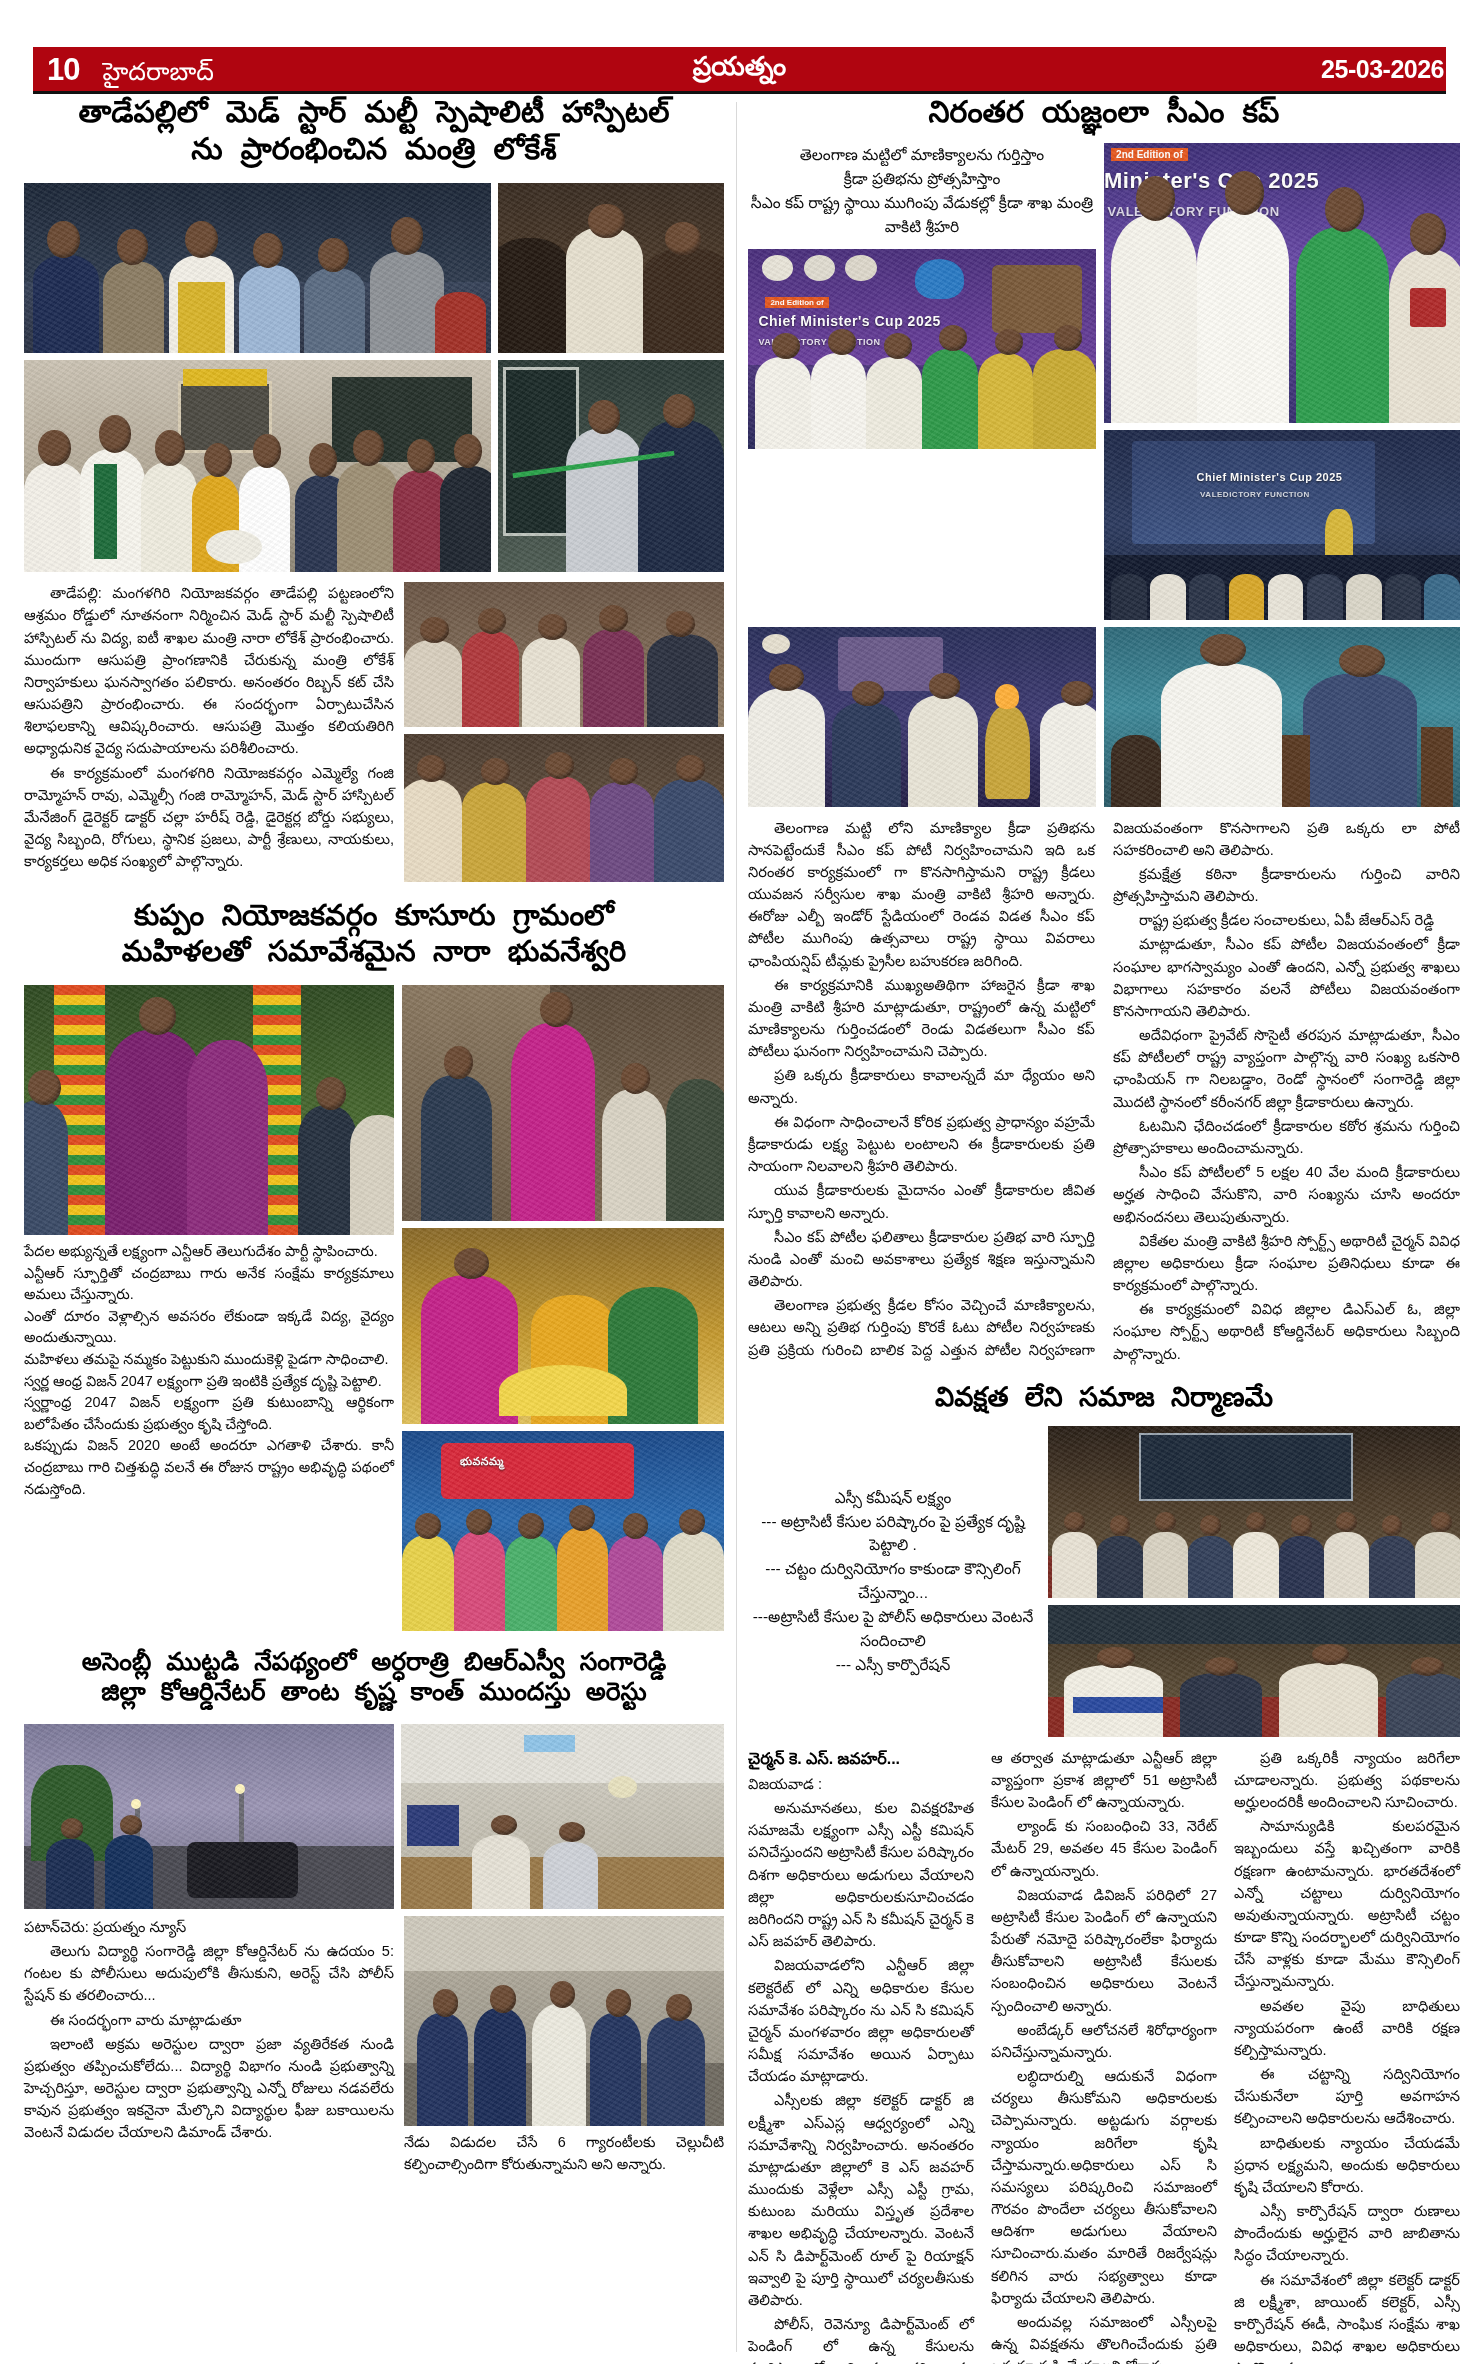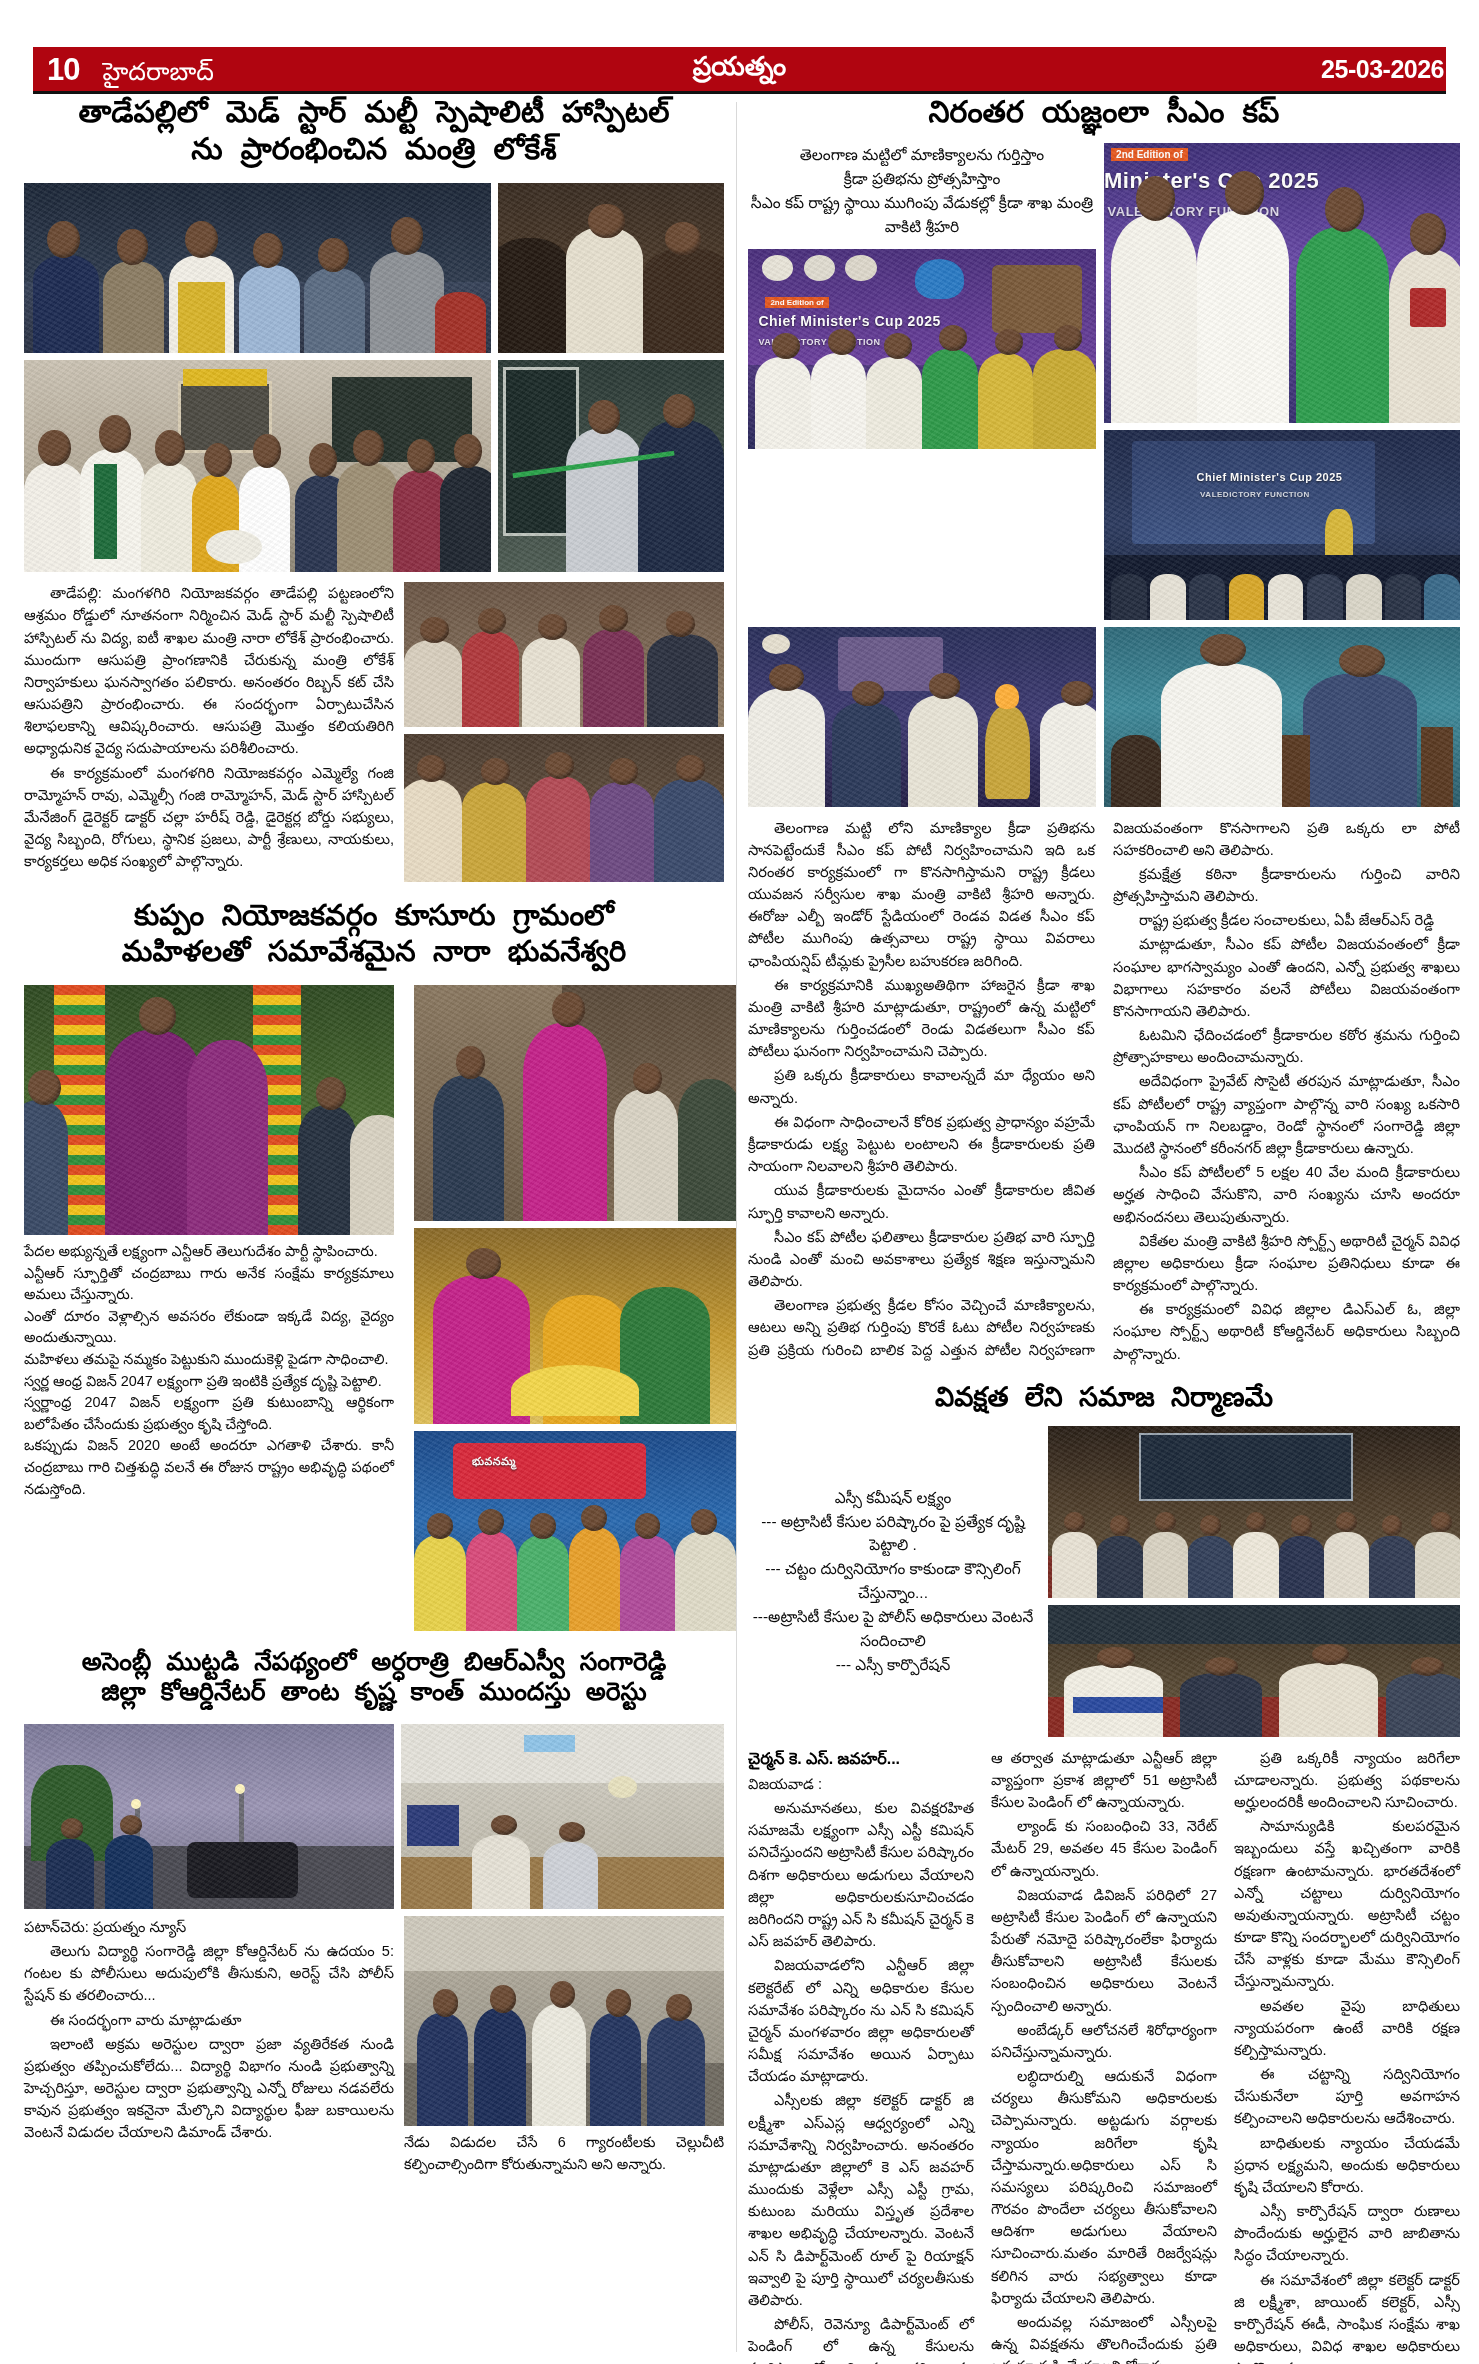--- a/index.html
+++ b/index.html
@@ -332,21 +332,21 @@
       </div>
     </div>
 
     <div class="sp18"></div>
 
     <div class="story">
       <div class="hl hl-lg">కుప్పం నియోజకవర్గం  కూసూరు గ్రామంలో</div>
       <div class="hl hl-lg">మహిళలతో సమావేశమైన నారా భువనేశ్వరి</div>
       <div class="sp14"></div>
 
-      <div style="display:flex;gap:20px;align-items:flex-start;">
+      <div style="display:flex;gap:8px;align-items:flex-start;">
 
         <div style="width:370px;">
           <div class="ph" style="width:370px;height:250px;background:linear-gradient(#2f4a22,#4a6b30 60%,#6b7a48);">
             <div style="position:absolute;left:8%;top:0;width:14%;height:100%;background:repeating-linear-gradient(#e04a1f 0 10px,#f2c21a 10px 20px,#2f8f3a 20px 30px);"></div>
             <div style="position:absolute;left:62%;top:0;width:13%;height:100%;background:repeating-linear-gradient(#e04a1f 0 10px,#f2c21a 10px 20px,#2f8f3a 20px 30px);"></div>
             <div class="figs">
               <div class="f" style="left:-4%;width:16%;height:58%;background:#3a4a66;"></div>
               <div class="head" style="left:1%;bottom:52%;width:9%;height:14%;"></div>
               <div class="f" style="left:22%;width:26%;height:86%;background:#7a1f6e;"></div>
               <div class="head" style="left:31%;bottom:80%;width:10%;height:15%;"></div>
@@ -621,22 +621,22 @@
         <p>తెలంగాణ మట్టి లోని మాణిక్యాల క్రీడా ప్రతిభను సానపెట్టేందుకే సీఎం కప్ పోటీ నిర్వహించామని  ఇది ఒక నిరంతర కార్యక్రమంలో గా కొనసాగిస్తామని రాష్ట్ర క్రీడలు యువజన సర్వీసుల శాఖ మంత్రి వాకిటి శ్రీహరి అన్నారు. ఈరోజు ఎల్బీ ఇండోర్ స్టేడియంలో రెండవ విడత సీఎం కప్ పోటీల ముగింపు ఉత్సవాలు రాష్ట్ర స్థాయి వివరాలు ఛాంపియన్షిప్ టీమ్లకు ప్రైసీల బహుకరణ జరిగింది.</p>
         <p>ఈ కార్యక్రమానికి ముఖ్యఅతిథిగా హాజరైన క్రీడా శాఖ మంత్రి వాకిటి శ్రీహరి మాట్లాడుతూ, రాష్ట్రంలో ఉన్న మట్టిలో మాణిక్యాలను గుర్తించడంలో రెండు విడతలుగా సీఎం కప్ పోటీలు ఘనంగా నిర్వహించామని చెప్పారు.</p>
         <p>ప్రతి ఒక్కరు క్రీడాకారులు కావాలన్నదే మా ధ్యేయం అని అన్నారు.</p>
         <p>ఈ విధంగా సాధించాలనే కోరిక ప్రభుత్వ ప్రాధాన్యం వహ్రమే క్రీడాకారుడు లక్ష్య పెట్టుట లంటాలని ఈ క్రీడాకారులకు ప్రతి సాయంగా నిలవాలని శ్రీహరి తెలిపారు.</p>
         <p>యువ క్రీడాకారులకు మైదానం ఎంతో క్రీడాకారుల జీవిత స్ఫూర్తి కావాలని అన్నారు.</p>
         <p>సీఎం కప్ పోటీల ఫలితాలు క్రీడాకారుల ప్రతిభ వారి స్ఫూర్తి నుండి ఎంతో మంచి అవకాశాలు ప్రత్యేక శిక్షణ ఇస్తున్నామని తెలిపారు.</p>
         <p>తెలంగాణ ప్రభుత్వ క్రీడల కోసం వెచ్చించే మాణిక్యాలను, ఆటలు అన్ని ప్రతిభ గుర్తింపు కొరకే ఓటు పోటీల నిర్వహణకు ప్రతి ప్రక్రియ గురించి బాలిక పెద్ద ఎత్తున పోటీల నిర్వహణగా విజయవంతంగా కొనసాగాలని ప్రతి ఒక్కరు లా పోటీ సహకరించాలి అని తెలిపారు.</p>
         <p>క్రమక్షేత్ర కఠినా క్రీడాకారులను గుర్తించి వారిని ప్రోత్సహిస్తామని తెలిపారు.</p>
         <p>రాష్ట్ర ప్రభుత్వ క్రీడల సంచాలకులు, ఏపీ జేఆర్ఎస్ రెడ్డి</p>
         <p>మాట్లాడుతూ, సీఎం కప్ పోటీల విజయవంతంలో క్రీడా సంఘాల భాగస్వామ్యం ఎంతో ఉందని, ఎన్నో ప్రభుత్వ శాఖలు విభాగాలు సహకారం వలనే పోటీలు విజయవంతంగా  కొనసాగాయని తెలిపారు.</p>
+        <p>అదేవిధంగా ప్రైవేట్ సొసైటీ తరపున మాట్లాడుతూ, సీఎం కప్ పోటీలలో రాష్ట్ర వ్యాప్తంగా పాల్గొన్న వారి సంఖ్య ఒకసారి ఛాంపియన్ గా నిలబడ్డాం, రెండో స్థానంలో సంగారెడ్డి జిల్లా మొదటి స్థానంలో కరీంనగర్ జిల్లా క్రీడాకారులు ఉన్నారు.</p>
         <p>ఓటమిని ఛేదించడంలో క్రీడాకారుల కఠోర శ్రమను గుర్తించి ప్రోత్సాహకాలు అందించామన్నారు.</p>
-        <p>అదేవిధంగా ప్రైవేట్ సొసైటీ తరపున మాట్లాడుతూ, సీఎం కప్ పోటీలలో రాష్ట్ర వ్యాప్తంగా పాల్గొన్న వారి సంఖ్య ఒకసారి ఛాంపియన్ గా నిలబడ్డాం, రెండో స్థానంలో సంగారెడ్డి జిల్లా మొదటి స్థానంలో కరీంనగర్ జిల్లా క్రీడాకారులు ఉన్నారు.</p>
         <p>సీఎం కప్ పోటీలలో 5 లక్షల 40 వేల మంది క్రీడాకారులు అర్హత సాధించి వేసుకొని, వారి సంఖ్యను చూసి అందరూ అభినందనలు తెలుపుతున్నారు.</p>
         <p>వికేతల మంత్రి వాకిటి శ్రీహరి స్పోర్ట్స్ అథారిటీ చైర్మన్ వివిధ జిల్లాల అధికారులు క్రీడా సంఘాల ప్రతినిధులు కూడా ఈ కార్యక్రమంలో పాల్గొన్నారు.</p>
         <p>ఈ కార్యక్రమంలో వివిధ జిల్లాల డిఎస్ఎల్ ఓ, జిల్లా సంఘాల స్పోర్ట్స్ అథారిటీ కోఆర్డినేటర్ అధికారులు సిబ్బంది పాల్గొన్నారు.</p>
       </div>
     </div>
 
     <div class="sp18"></div>
 
     <div class="story">
       <div class="hl hl-md">వివక్షత లేని సమాజ నిర్మాణమే</div>

